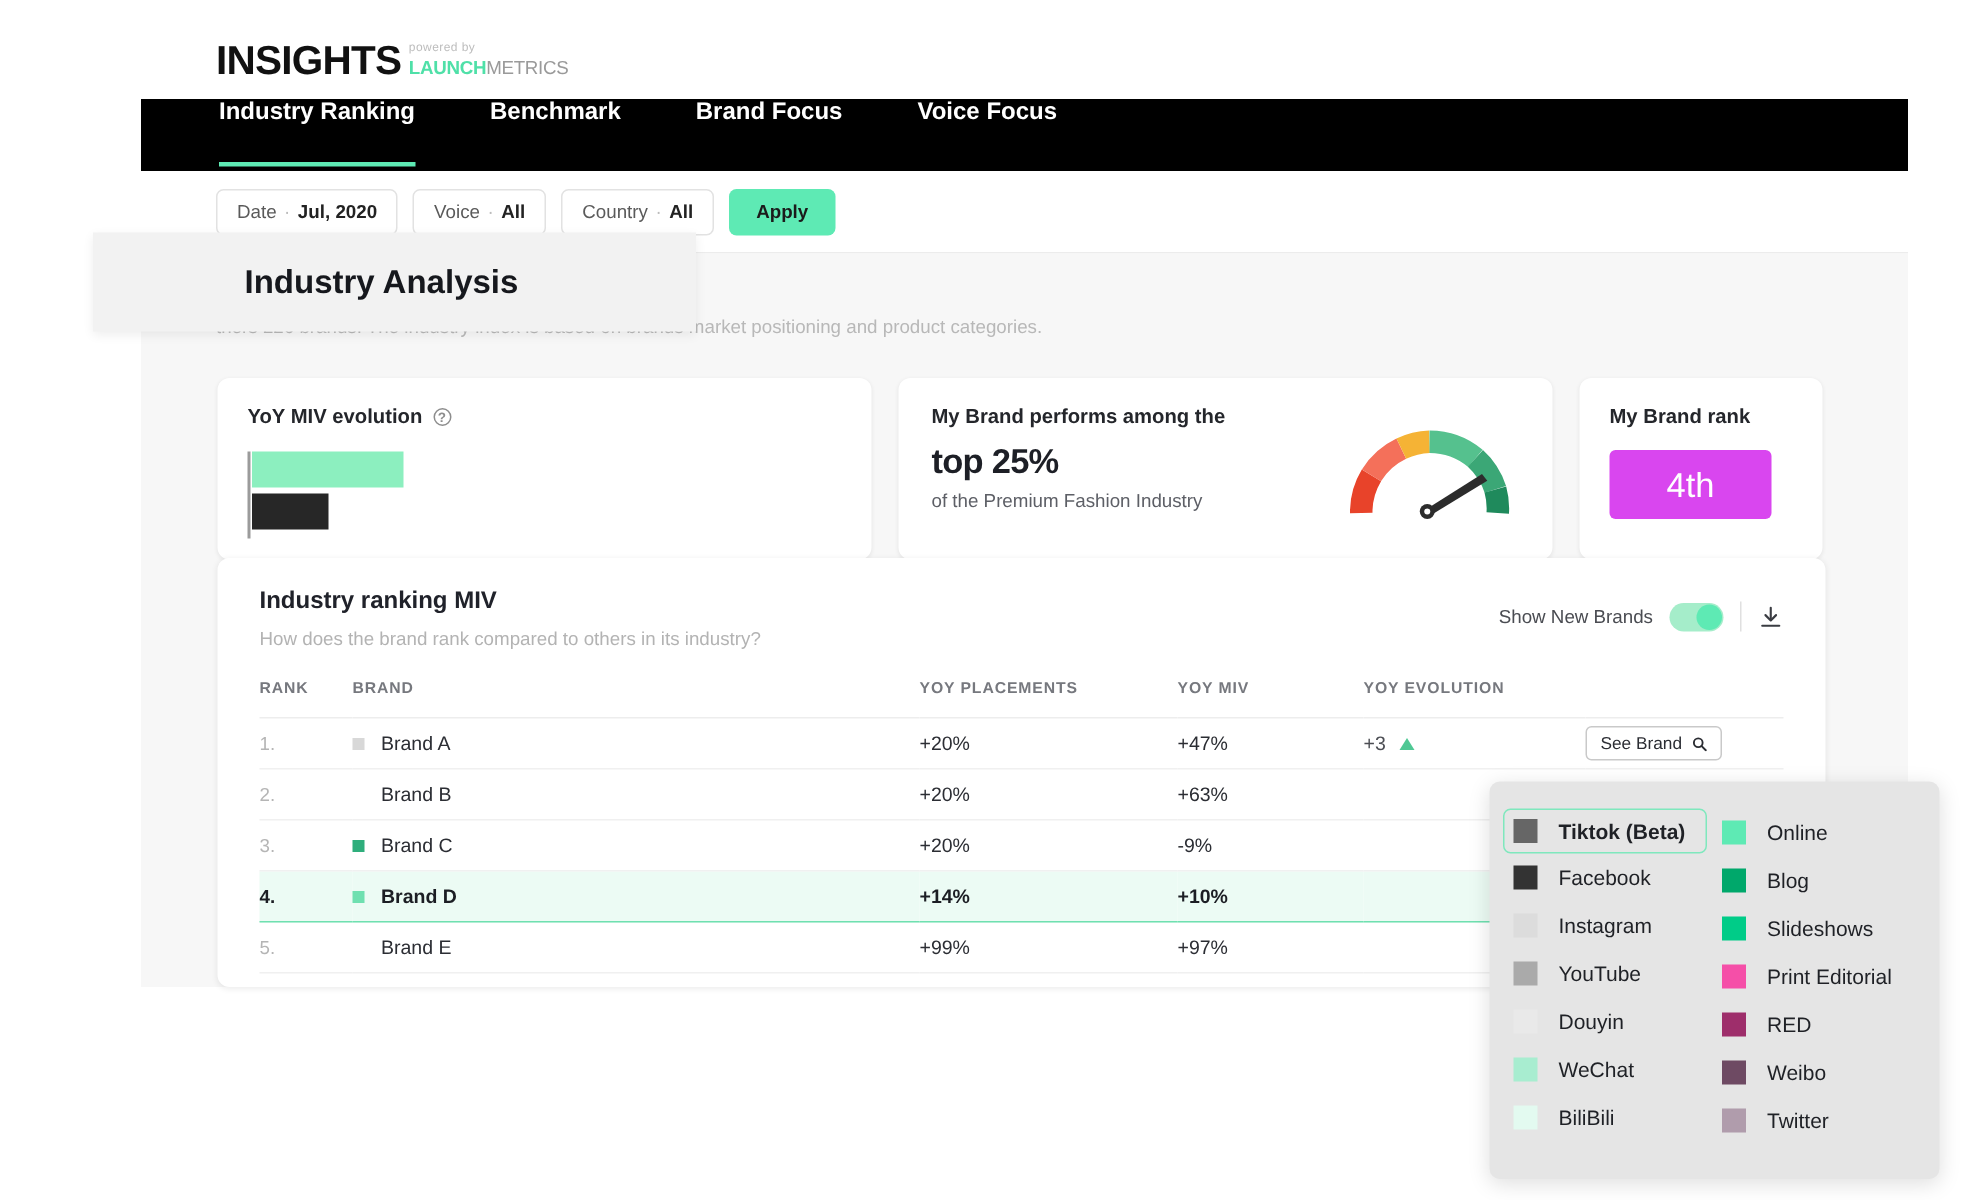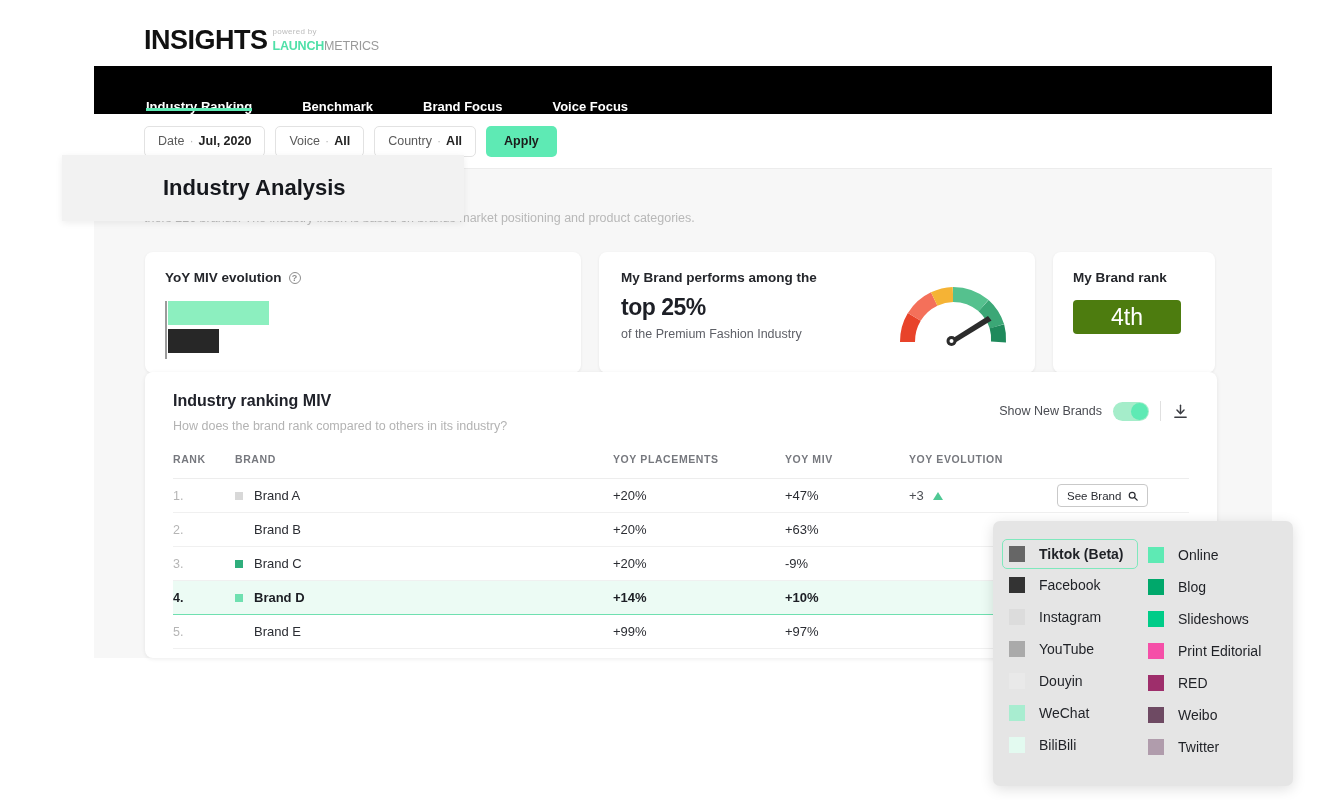--- a/index.html
+++ b/index.html
@@ -37,22 +37,22 @@
   .logo-lm { font-size: 12.5px; font-weight: bold; letter-spacing: -0.2px; line-height: 1; }
   .logo-launch { color: #4fe0a8; }
   .logo-metrics { color: #9a9a9a; font-weight: normal; }
 
   
   .navbar {
     height: 48px; background: #000000;
     display: flex; align-items: stretch; padding-left: 52px;
   }
   .nav-tab {
-    display: flex; align-items: flex-end; position: relative;
-    color: #ffffff; font-size: 13px; font-weight: bold;
+    display: flex; align-items: flex-start; position: relative;
+    color: #ffffff; font-size: 16px; font-weight: bold;
     margin-right: 50px; cursor: pointer; white-space: nowrap;
   }
   .nav-tab .nav-underline {
     position: absolute; left: 0; right: 0; bottom: 3px;
     height: 3px; background: #5eeab4; display: none;
   }
   .nav-tab.active .nav-underline { display: block; }
 
   
   .filter-bar {
@@ -108,21 +108,21 @@
   .yoy-bar { position: absolute; left: 3px; height: 24px; }
   .yoy-bar-1 { top: 0; width: 101px; background: #8cefbf; }
   .yoy-bar-2 { top: 28px; width: 51px; background: #272727; }
 
   .perf-sub { font-size: 13.5px; font-weight: bold; color: #24262b; }
   .perf-big { font-size: 23px; font-weight: bold; color: #1d1f26; margin: 9px 0 6px; letter-spacing: -0.5px; }
   .perf-foot { font-size: 12.5px; color: #5d5f66; }
   .gauge { position: absolute; right: 22px; top: 26px; width: 120px; height: 72px; }
 
   .rank-box {
-    margin-top: 15px; width: 108px; height: 34px; background: #4d7c0f;
+    margin-top: 15px; width: 108px; height: 46px; background: #d946ef;
     border-radius: 4px; display: flex; align-items: center; justify-content: center;
     color: #ffffff; font-size: 23px;
   }
 
   
   .table-panel {
     position: absolute; left: 145px; top: 372px;
     width: 1072px; height: 286px; background: #ffffff;
     border-radius: 8px; box-shadow: 0 1px 4px rgba(0,0,0,.08);
     padding: 20px 28px 0 28px; overflow: hidden;

